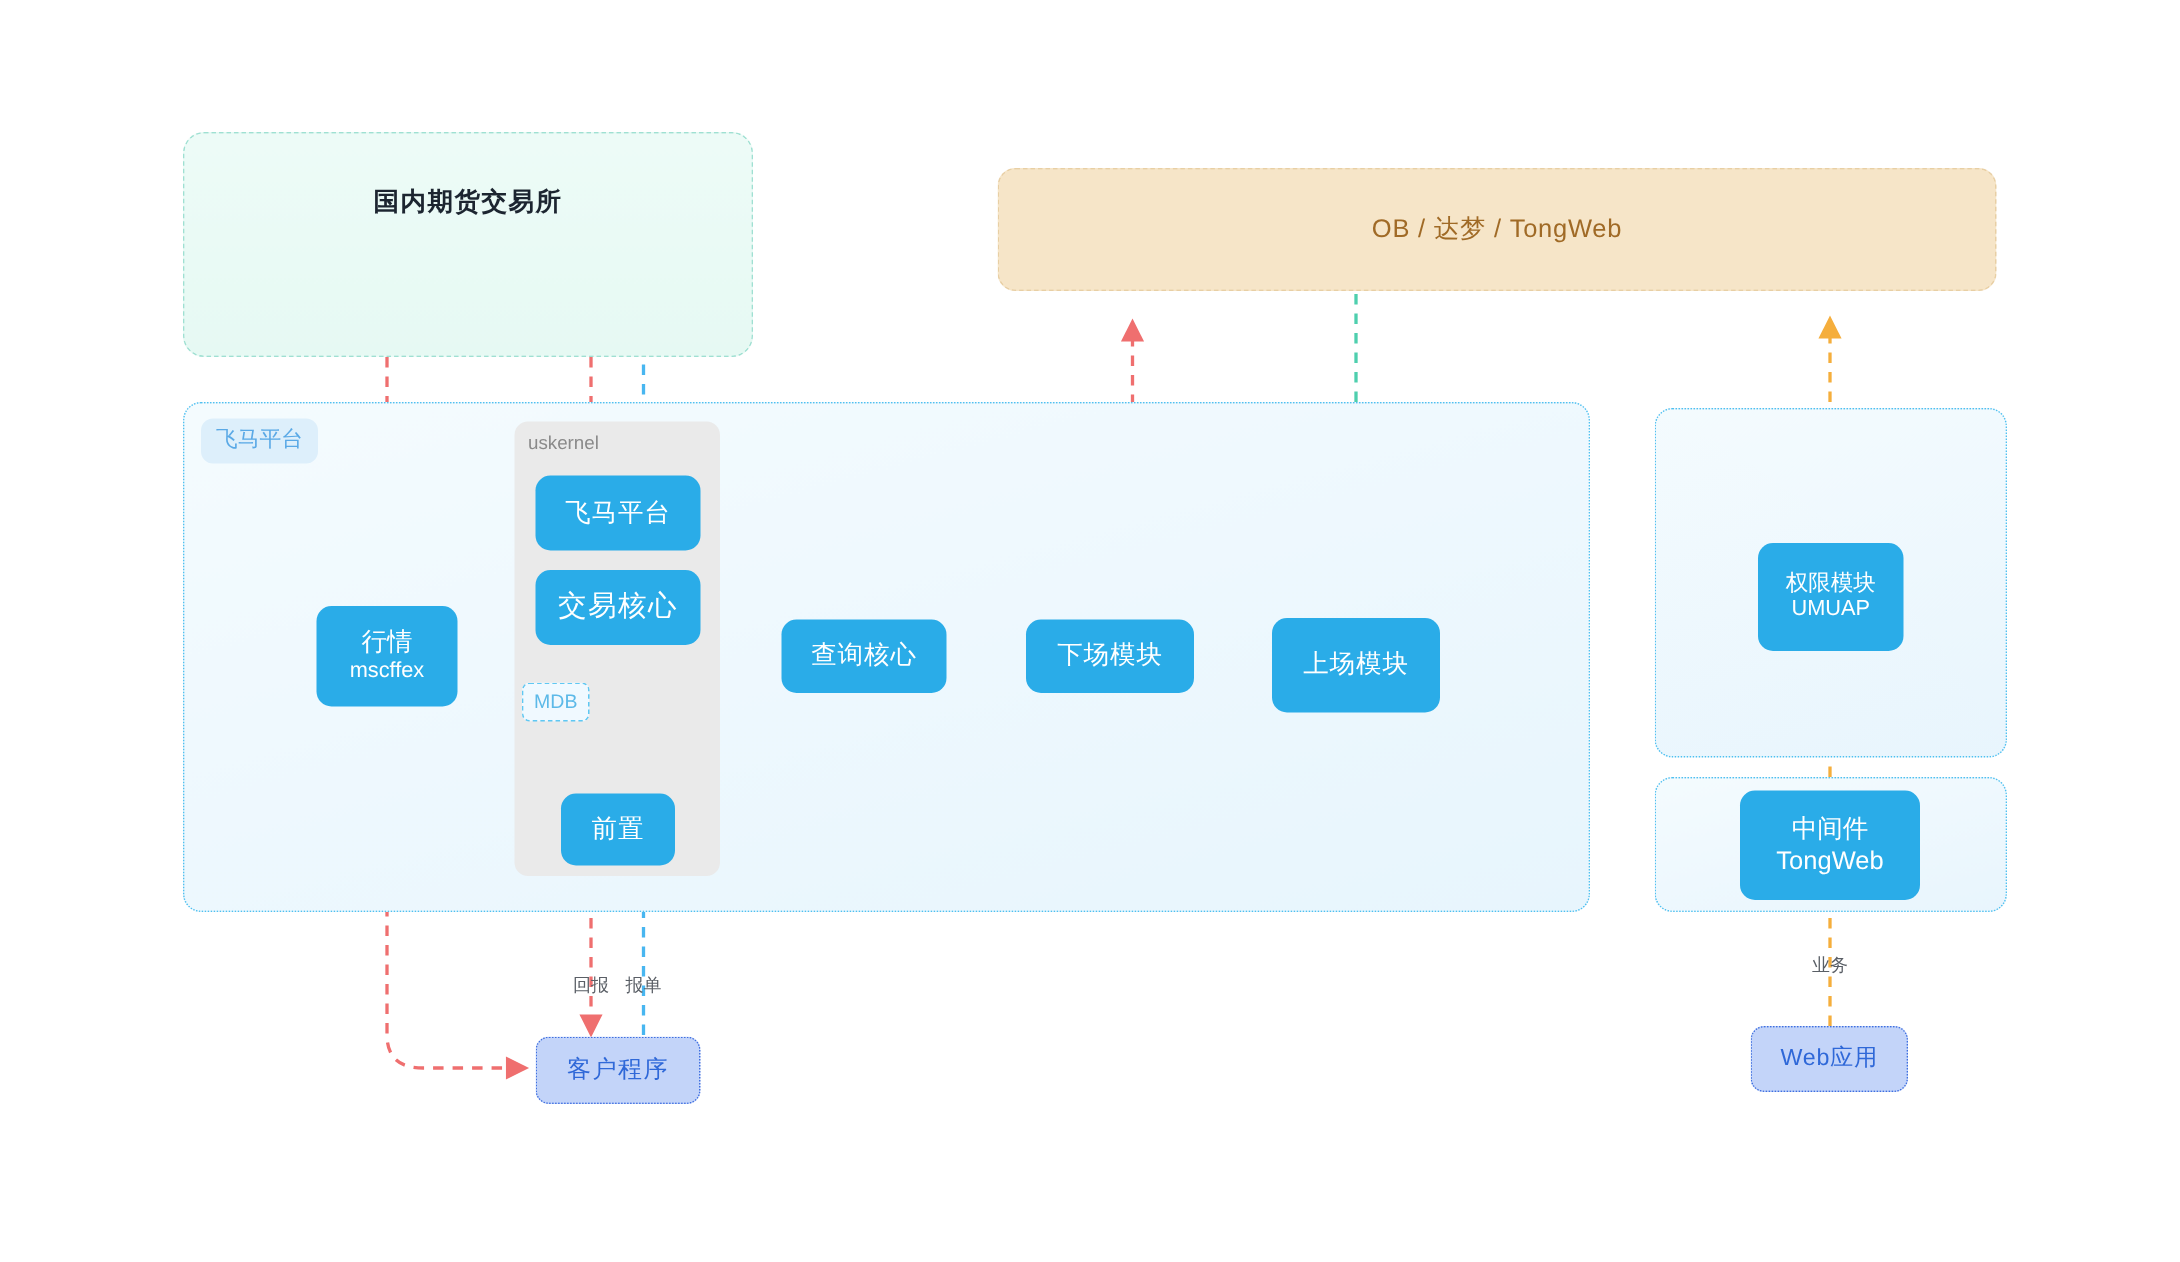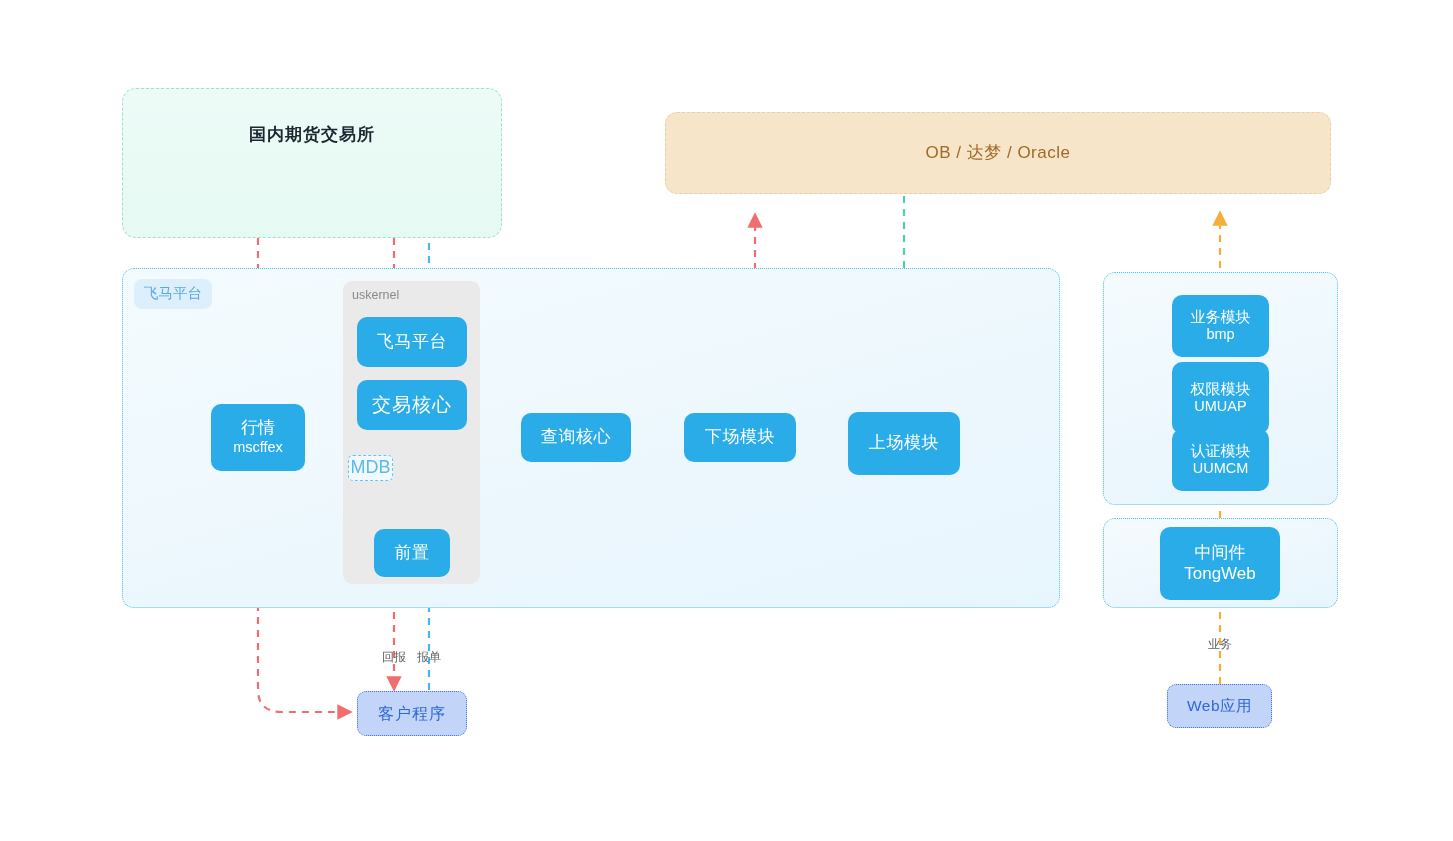--- a/index.html
+++ b/index.html
@@ -42,21 +42,21 @@
   .blue{background:#2aace8;color:#ffffff;border-radius:10px;}
   .b-lg{font-size:19px;letter-spacing:1px;}
   .b-md{font-size:17px;letter-spacing:.6px;}
   .two-line .l1{font-size:15px;}
   .two-line .l2{font-size:14.5px;}
 
   .n-baopan{left:357px;top:317px;width:110px;height:50px;}
   .n-jiaoyi{left:357px;top:380px;width:110px;height:50px;}
   .n-qianzhi{left:374px;top:529px;width:76px;height:48px;}
   .n-mdb{left:348px;top:455px;width:45px;height:26px;border:1.4px dashed #5fc8f3;border-radius:5px;
-      background:#f0f9ff;color:#5cb9e8;font-size:18px;}
+      background:#f0f9ff;color:#5cb9e8;font-size:13px;}
   .n-hangqing{left:211px;top:404px;width:94px;height:67px;}
   .n-chaxun{left:521px;top:413px;width:110px;height:49px;}
   .n-xiachang{left:684px;top:413px;width:112px;height:49px;}
   .n-shangchang{left:848px;top:412px;width:112px;height:63px;}
 
   .n-bmp{left:1172px;top:295px;width:97px;height:62px;}
   .n-umuap{left:1172px;top:362px;width:97px;height:72px;}
   .n-uumcm{left:1172px;top:429px;width:97px;height:62px;}
   .n-tongweb{left:1160px;top:527px;width:120px;height:73px;}
 
@@ -136,21 +136,21 @@
   <div class="elabel" style="left:646px;top:596px;background:#e9f5fd;padding:0 3px;">上场</div>
   <div class="elabel" style="left:518px;top:551px;background:#eaf6fd;padding:0 3px;">查询</div>
   <div class="elabel" style="left:394px;top:657px;">回报</div>
   <div class="elabel" style="left:429px;top:657px;">报单</div>
   <div class="elabel" style="left:1220px;top:644px;">业务</div>
 
   <div class="node grp-exchange">
     <div class="grp-title">国内期货交易所</div>
   </div>
 
-  <div class="node grp-db">OB / 达梦 / Oracle</div>
+  <div class="node grp-db">OB / 达梦 / TongWeb</div>
 
   <div class="node grp-platform">
     <div class="platform-tag">飞马平台</div>
   </div>
 
   <div class="node grp-uskernel">
     <div class="uskernel-tag">uskernel</div>
   </div>
 
   <div class="node blue b-md n-baopan">飞马平台</div>
@@ -161,31 +161,23 @@
   <div class="node blue two-line n-hangqing">
     <div class="l1" style="font-size:17px;">行情</div>
     <div class="l2">mscffex</div>
   </div>
 
   <div class="node blue b-md n-chaxun">查询核心</div>
   <div class="node blue b-md n-xiachang">下场模块</div>
   <div class="node blue b-md n-shangchang">上场模块</div>
 
   <div class="node grp-modules"></div>
-  <div class="node blue two-line n-bmp">
-    <div class="l1">业务模块</div>
-    <div class="l2">bmp</div>
-  </div>
   <div class="node blue two-line n-umuap">
     <div class="l1">权限模块</div>
     <div class="l2">UMUAP</div>
-  </div>
-  <div class="node blue two-line n-uumcm">
-    <div class="l1">认证模块</div>
-    <div class="l2">UUMCM</div>
   </div>
 
   <div class="node grp-middleware"></div>
   <div class="node blue two-line n-tongweb">
     <div class="l1" style="font-size:17px;">中间件</div>
     <div class="l2" style="font-size:17px;">TongWeb</div>
   </div>
 
   <div class="node n-client">客户程序</div>
   <div class="node n-webapp">Web应用</div>

